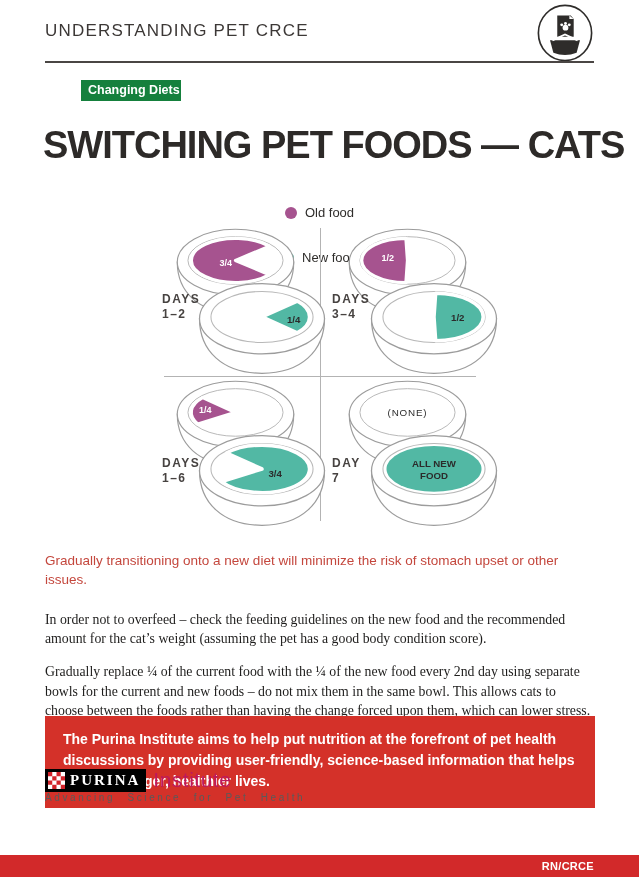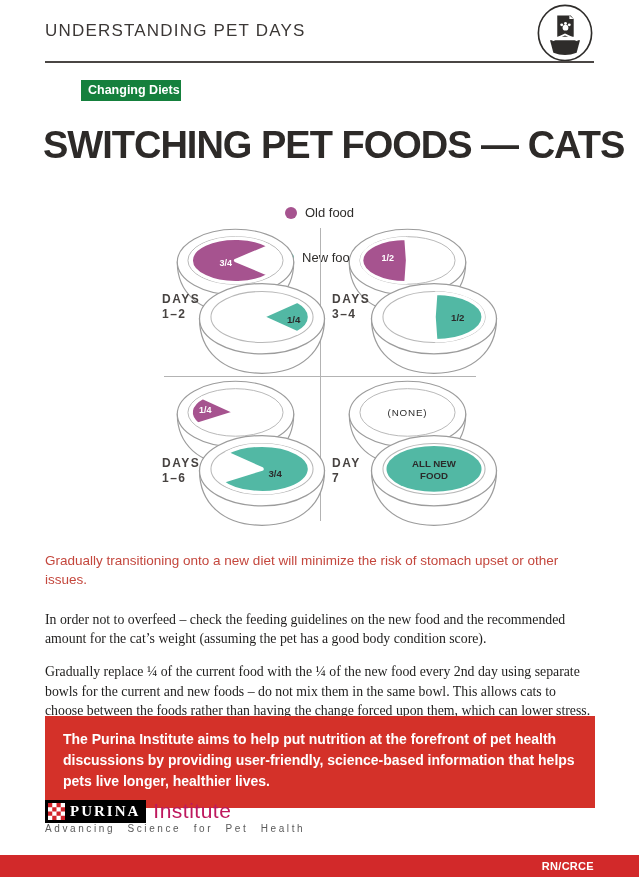--- a/index.html
+++ b/index.html
@@ -68,21 +68,21 @@
 
   
   .callout {
     position:absolute; left:45px; right:44px; top:716px;
     background:#d43129; color:#fff;
     padding:13px 18px 16px 18px;
     font-size:14px; font-weight:700; line-height:1.5;
   }
 
   
-  .logo { position:absolute; left:45px; top:799px; }
+  .logo { position:absolute; left:45px; top:768px; }
   .logo-row { display:flex; align-items:center; gap:7px; }
   .logo-bar {
     background:#000; display:flex; align-items:center; gap:5px;
     padding:3px 6px 3px 3px; height:23px;
   }
   .logo-wordmark {
     font-family:"Liberation Serif", serif; color:#fff; font-weight:700;
     font-size:15px; letter-spacing:2px;
   }
   .logo-institute { font-size:21px; color:#be185d; letter-spacing:0.5px; }
@@ -97,21 +97,21 @@
     background:#d2292a; display:flex; align-items:center; justify-content:flex-end;
     padding-right:45px;
   }
   .footer-code { color:#fff; font-size:11px; font-weight:700; letter-spacing:0.3px; }
 </style>
 </head>
 <body>
 
 <div class="page">
 
-  <div class="masthead-title">UNDERSTANDING PET DAYS</div>
+  <div class="masthead-title">UNDERSTANDING PET CRCE</div>
   <div class="masthead-icon">
     <svg width="62" height="60" viewBox="0 0 64 62">
       <ellipse cx="32" cy="31" rx="27.5" ry="28.5" fill="#ffffff" stroke="#2e2c2a" stroke-width="1.7"></ellipse>
       <path d="M24,13 L38,13 L41,16.5 L41,35 L24,35 Z" fill="#2e2c2a"></path>
       <path d="M36.5,13 L41,16.5 L36.5,16.5 Z" fill="#ffffff"></path>
       <circle cx="32.5" cy="25.5" r="3" fill="#ffffff"></circle>
       <circle cx="28.6" cy="22.6" r="1.5" fill="#ffffff"></circle>
       <circle cx="32.5" cy="21.2" r="1.5" fill="#ffffff"></circle>
       <circle cx="36.4" cy="22.6" r="1.5" fill="#ffffff"></circle>
       <path d="M16.5,38.5 L47.5,38.5 L44,51.5 Q32,56 20,51.5 Z" fill="#2e2c2a"></path>

